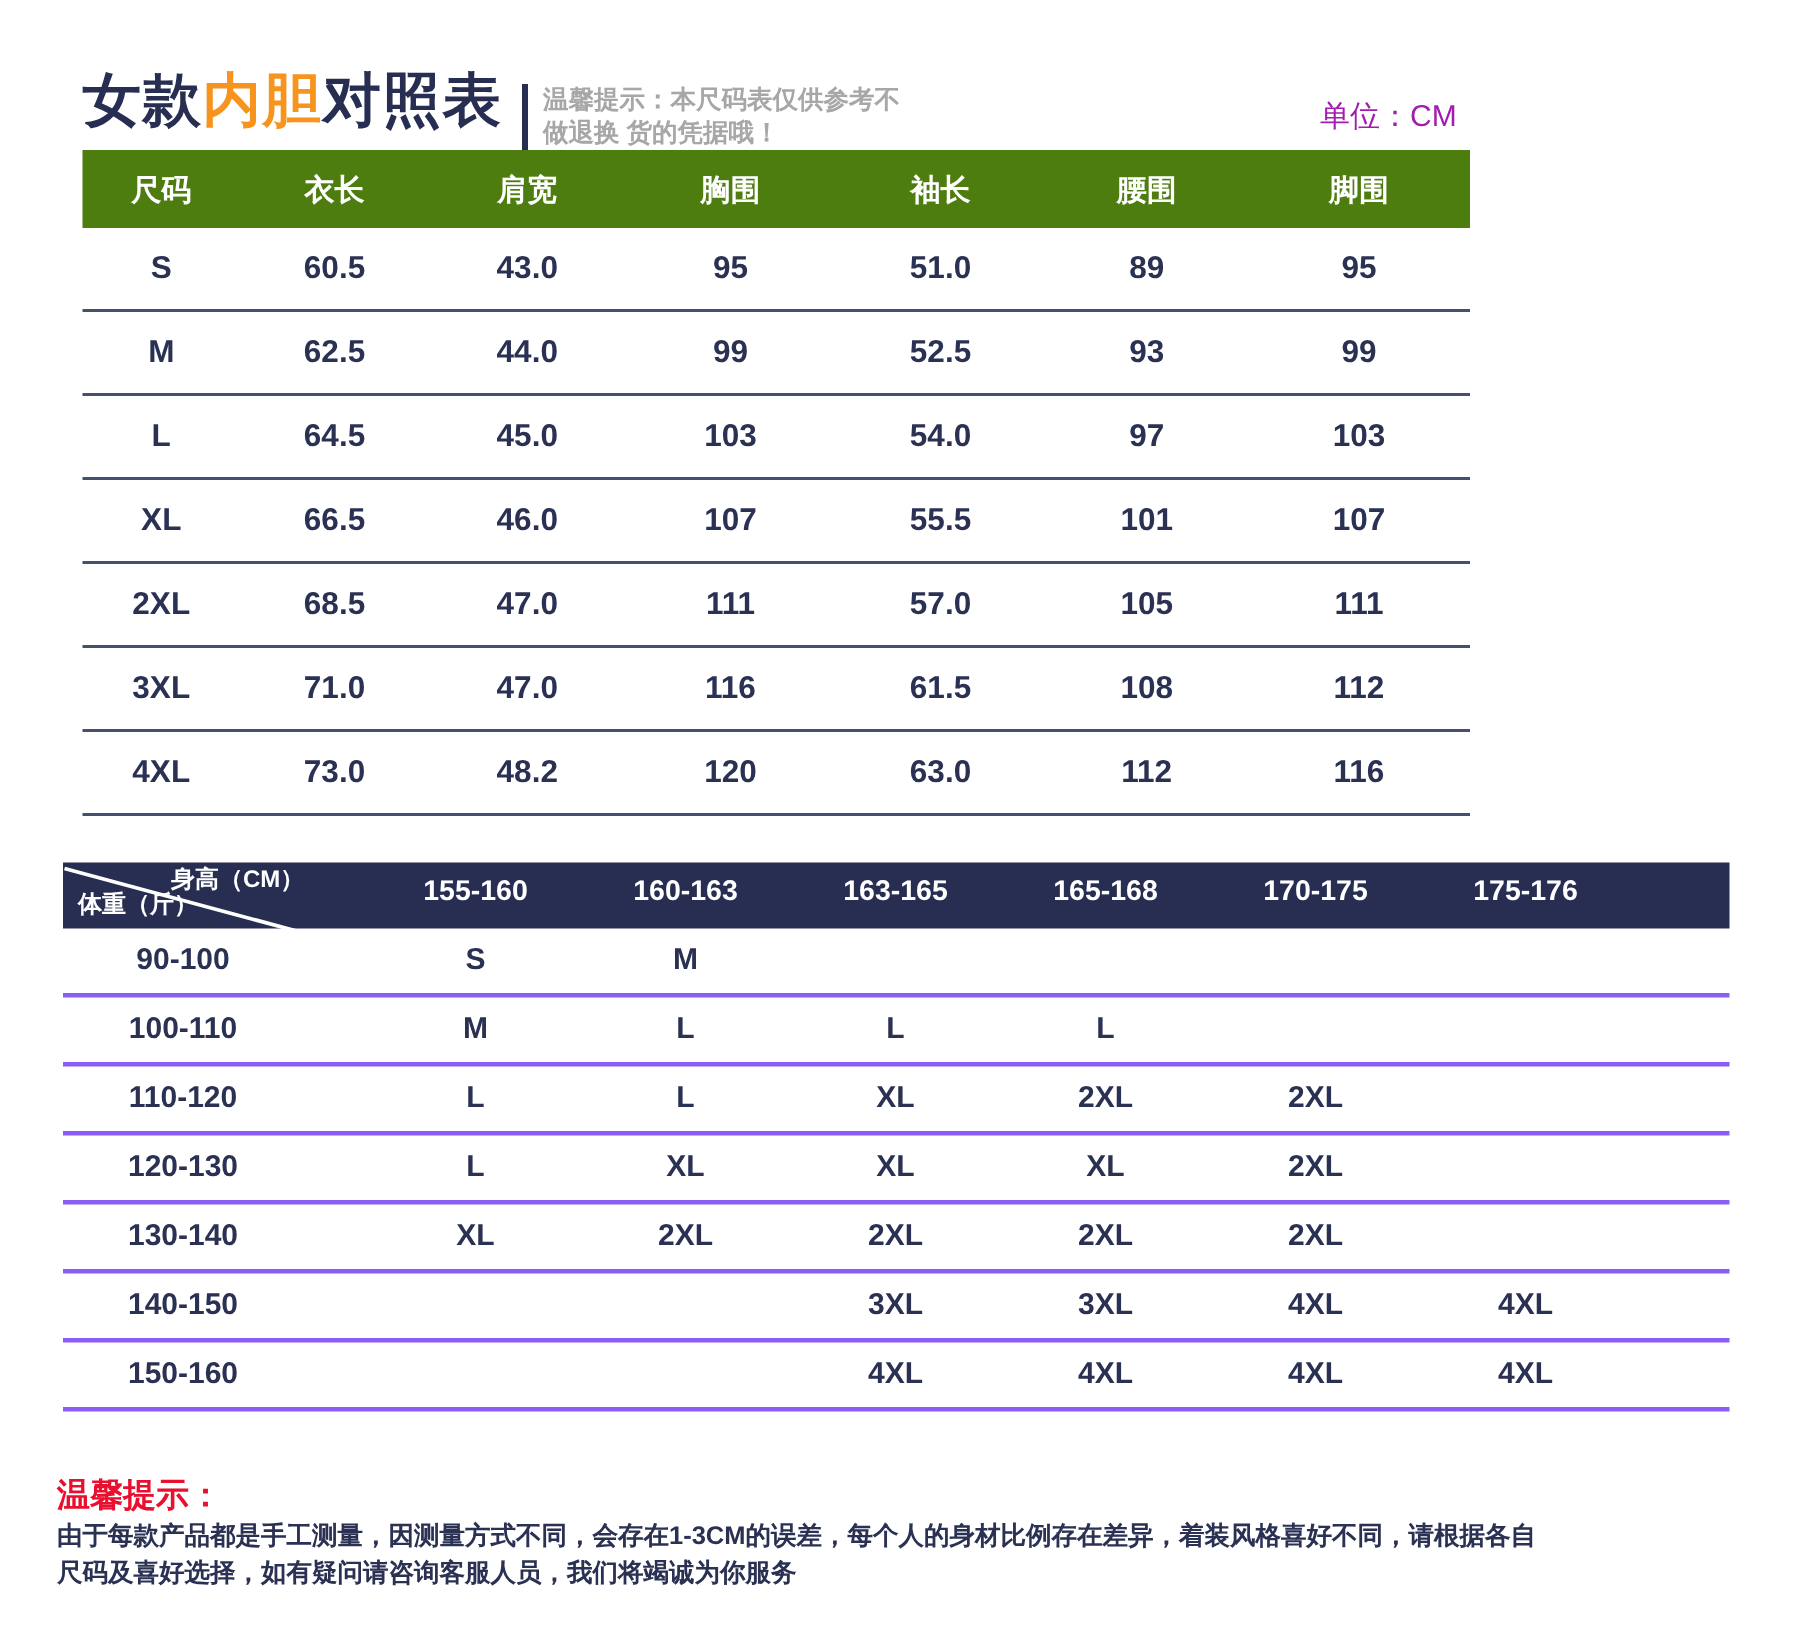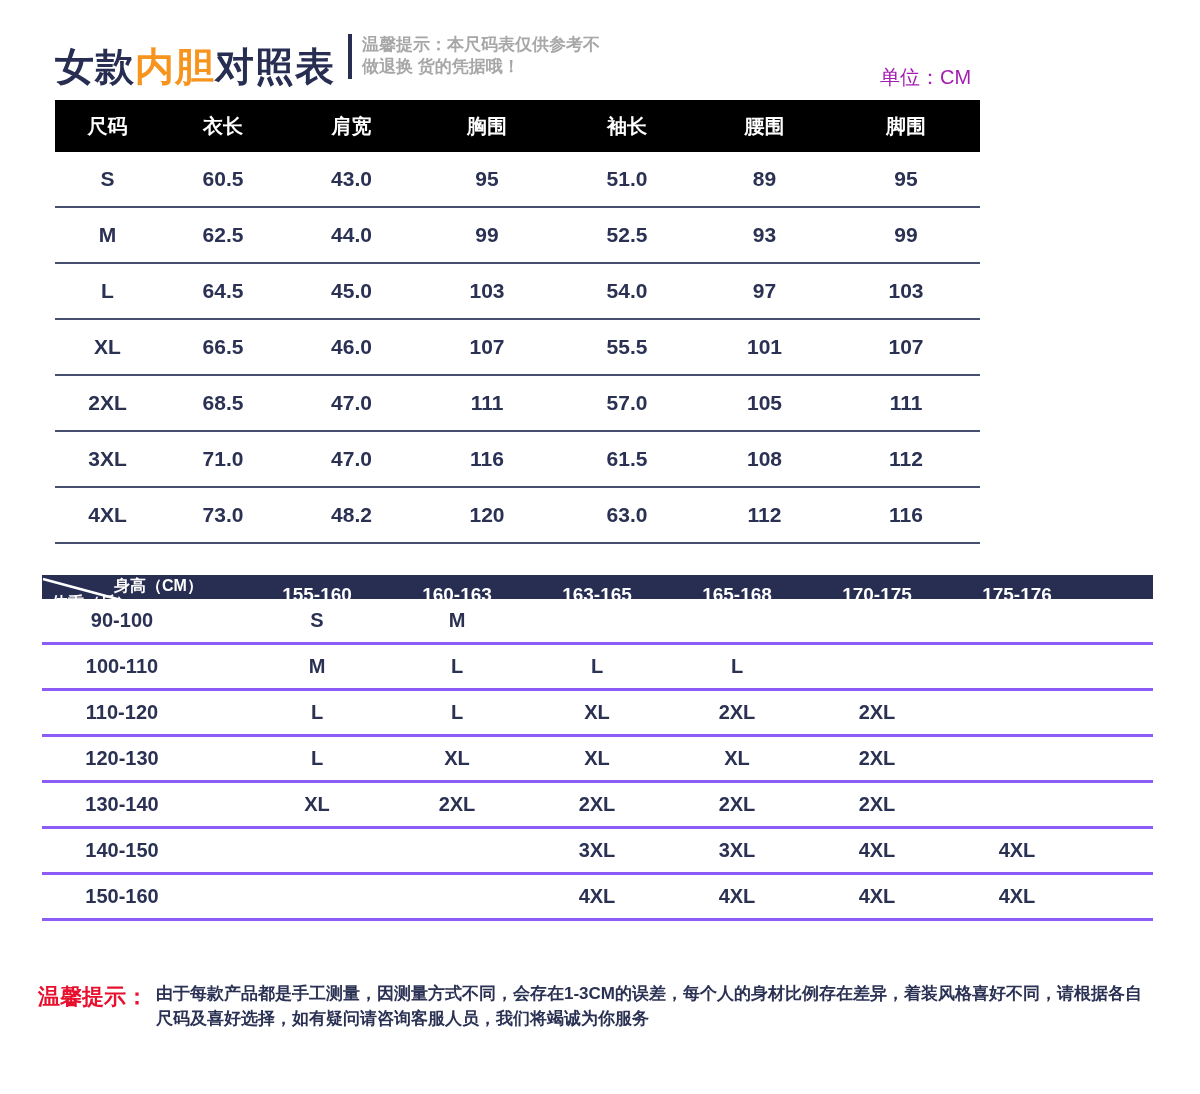--- a/index.html
+++ b/index.html
@@ -4,50 +4,50 @@
 <style>
   * { margin:0; padding:0; box-sizing:border-box; }
   html,body { background:#ffffff; }
   body { font-family:"Liberation Sans","DejaVu Sans",sans-serif; }
   .page { position:relative; width:1200px; height:1094px; background:#ffffff; overflow:hidden; }
 
   
   .title { position:absolute; left:55px; top:40px; font-size:39px; font-weight:bold;
            color:#272e52; letter-spacing:1px; white-space:nowrap; }
   .title .accent { color:#f7941e;margin-top:39px; }
-  .tip { position:absolute; left:348px; top:34px; display:flex; align-items:stretch; }
+  .tip { position:absolute; left:348px; top:56px; display:flex; align-items:stretch; }
   .tip-bar { width:4px; background:#272e52; margin-right:10px; }
   .tip-text { font-size:17px; font-weight:bold; color:#a7a7a7; line-height:1.32; white-space:nowrap; }
   .unit { position:absolute; left:880px; top:64px; font-size:20px; color:#a21caf; white-space:nowrap; }
 
   
   .t1 { position:absolute; left:55px; top:100px; width:925px; }
-  .t1-head { display:flex; background:#000000; height:52px; align-items:center; }
+  .t1-head { display:flex; background:#4d7c0f; height:52px; align-items:center; }
   .t1-head .cell { color:#ffffff; font-size:20px; font-weight:bold; }
   .t1-row { display:flex; align-items:center; height:56px; border-bottom:2px solid #474f70; }
   .t1-row .cell { color:#2a3153; font-size:21px; font-weight:600; }
   .cell { text-align:center; }
   .c0{width:105px;} .c1{width:126px;} .c2{width:131px;} .c3{width:140px;}
   .c4{width:140px;} .c5{width:135px;} .c6{width:148px;}
 
   
   .t2 { position:absolute; left:42px; top:575px; width:1111px; }
-  .t2-head { display:flex; background:#272e52; height:24px; position:relative; }
+  .t2-head { display:flex; background:#272e52; height:44px; position:relative; }
   .t2-head .hcell { color:#ffffff; font-size:19px; font-weight:bold; line-height:40px; text-align:center; }
   .corner { position:relative; width:205px; height:40px; overflow:visible; }
   .corner svg { position:absolute; left:0; top:0; overflow:visible; }
   .corner-top { position:absolute; left:72px; top:1px; color:#ffffff; font-size:16px; font-weight:bold; white-space:nowrap; }
   .corner-bottom { position:absolute; left:10px; bottom:1px; color:#ffffff; font-size:16px; font-weight:bold; white-space:nowrap; }
   .hc{width:140px;} .hfill{flex:1;}
   .t2-row { display:flex; align-items:center; height:46px; border-bottom:3px solid #8b5cf6; }
   .t2-row .cell { color:#2a3153; font-size:20px; font-weight:600; }
   .t2-label { width:205px; padding-right:45px; }
 
   
-  .footer { position:absolute; left:38px; top:982px; width:1130px; display:flex; align-items:flex-start; }
+  .footer { position:absolute; left:38px; top:982px; width:1130px; display:flex; align-items:flex-start;flex-direction:column; }
   .footer-label { color:#e8102e; font-size:22px; font-weight:bold; white-space:nowrap; margin-right:8px; }
   .footer-text { color:#2a3153; font-size:17px; font-weight:600; line-height:1.45; width:1000px; }
 </style>
 </head>
 <body>
 
 <div class="page">
 
   <div class="title"><span>女款</span><span class="accent">内胆</span><span>对照表</span></div>
 

